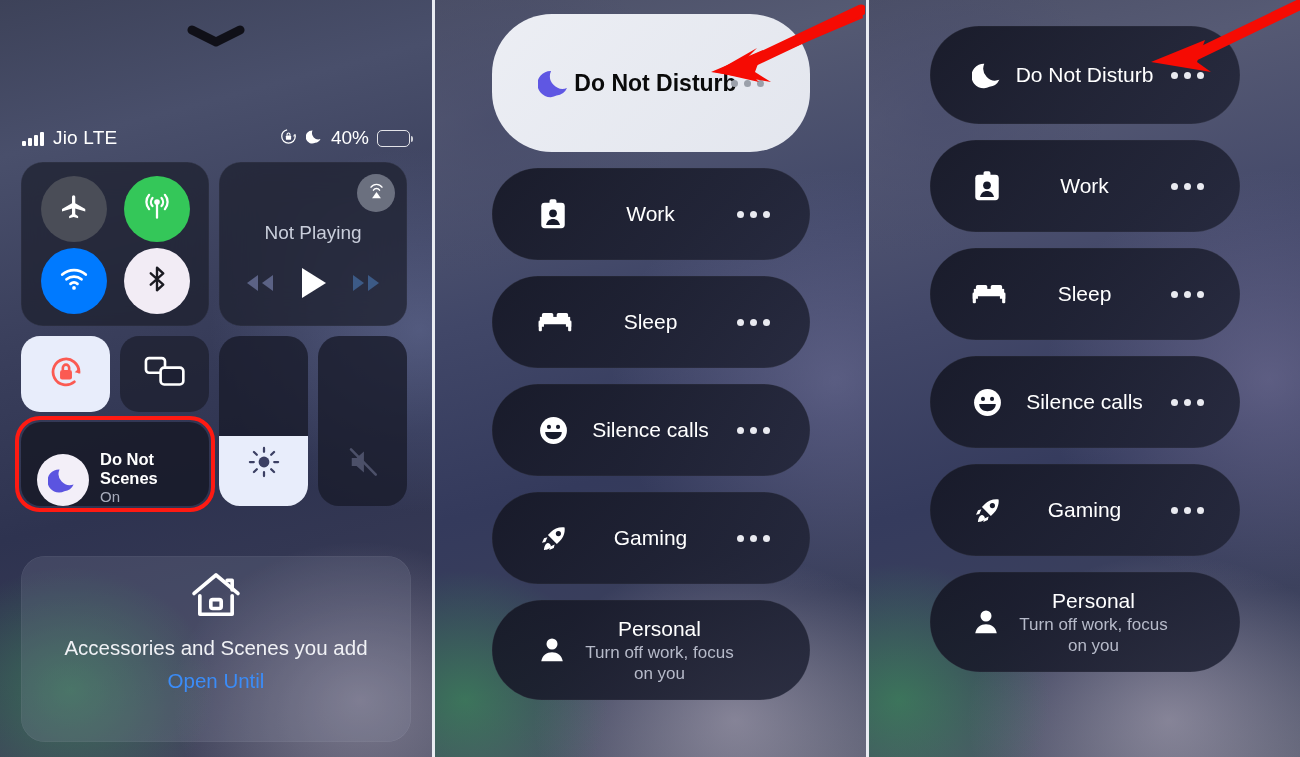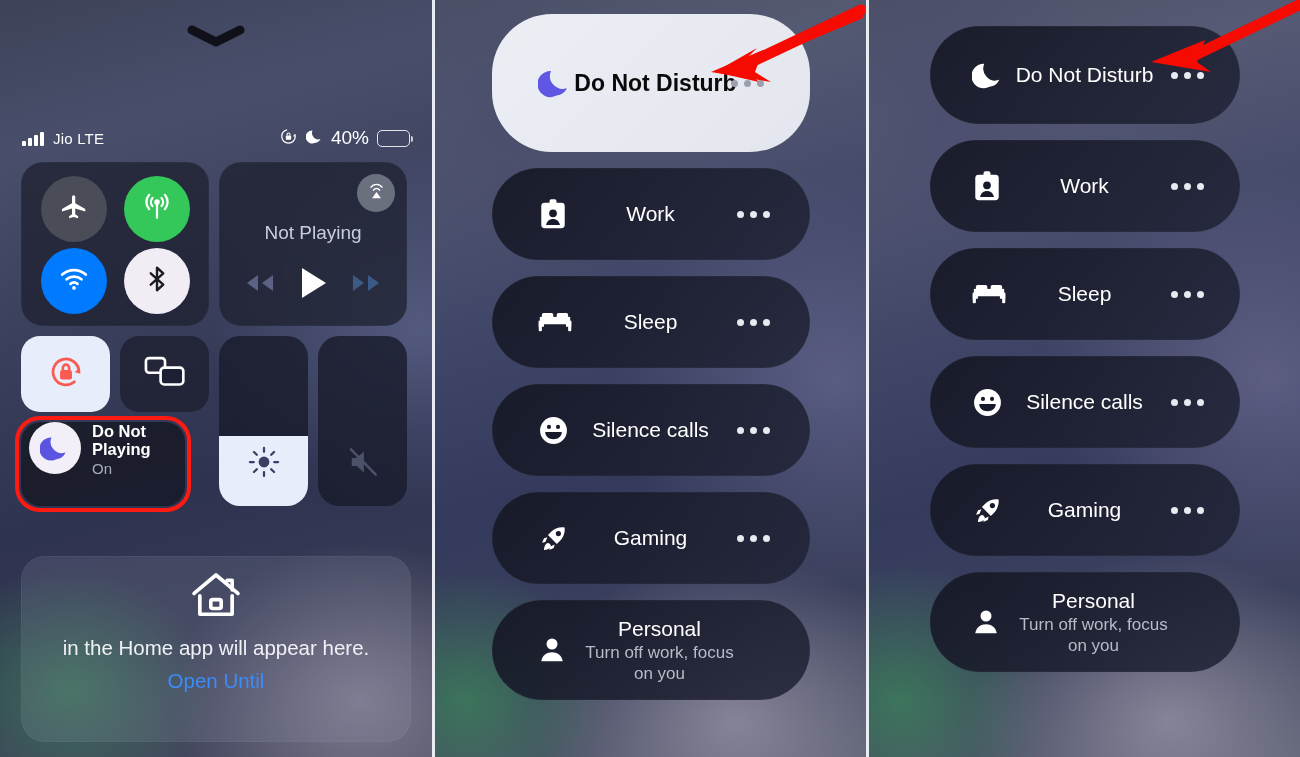--- a/index.html
+++ b/index.html
@@ -45,21 +45,21 @@
   .cc { position:absolute; inset:0; }
   .grabber { position:absolute; left:0; right:0; top:24px; display:flex; justify-content:center; }
   .grabber svg { display:block; }
 
   .statusbar {
     position:absolute; left:0; right:0; top:118px; height:40px;
     display:flex; align-items:center; justify-content:space-between;
     padding:0 22px 0 22px; color:#fff;
   }
   .sb-left { display:flex; align-items:center; gap:9px; }
-  .sb-carrier { font-size:15px; font-weight:400; letter-spacing:.2px; }
+  .sb-carrier { font-size:19px; font-weight:400; letter-spacing:.2px; }
   .sb-right { display:flex; align-items:center; gap:8px; }
   .sb-batt-text { font-size:19px; }
   .bars { display:flex; align-items:flex-end; gap:2px; height:15px; }
   .bars i { display:block; width:4px; background:#fff; border-radius:1px; }
   .bars i:nth-child(1){height:5px}.bars i:nth-child(2){height:8px}
   .bars i:nth-child(3){height:11px}.bars i:nth-child(4){height:14px}
 
   .batt { position:relative; width:33px; height:17px; border:1.8px solid rgba(255,255,255,.85);
           border-radius:5px; padding:2px; }
   .batt .fill { height:100%; background:#fff; border-radius:2.5px; }
@@ -88,22 +88,22 @@
   .media-ctrls { position:absolute; left:0; right:0; bottom:22px; display:flex;
                  align-items:center; justify-content:center; gap:22px; }
 
   .row2 { display:flex; gap:10px; align-items:flex-start; }
   .leftstack { width:188px; }
   .smallrow { display:flex; gap:10px; margin-bottom:10px; }
   .sq { width:89px; height:76px; border-radius:19px; display:flex; align-items:center; justify-content:center; }
   .sq.lockon { background:#e8edfb; }
   .sq.dark { background:rgba(30,32,48,.78); }
 
-  .dnd-tile { position:relative; width:164px; height:84px; border-radius:20px;
-              background:rgba(24,26,40,.88); display:flex; align-items:flex-start; padding:0 8px; gap:11px; }
+  .dnd-tile { position:relative; width:188px; height:84px; border-radius:20px;
+              background:rgba(24,26,40,.88); display:flex; align-items:flex-end; padding:0 16px; gap:11px; }
   .dnd-tile .moon-c { width:52px; height:52px; border-radius:50%; background:#f3eff8;
                       display:flex; align-items:center; justify-content:center; flex:0 0 auto; }
   .dnd-txt { color:#fff; line-height:1.12; }
   .dnd-txt .t { font-size:16.5px; font-weight:600; }
   .dnd-txt .s { font-size:15px; color:#a7abbb; margin-top:2px; }
   .redbox { position:absolute; left:-6px; top:-6px; right:-6px; bottom:-6px;
             border:4px solid #ff1a12; border-radius:25px; pointer-events:none; }
 
   .sliders { display:flex; gap:10px; }
   .slider { width:89px; height:170px; border-radius:21px; position:relative; overflow:hidden;
@@ -280,21 +280,21 @@
             </div>
 
             <div class="dnd-tile">
               <span class="moon-c">
                 <svg width="30" height="30" viewBox="0 0 24 24">
                     <path d="M20.5 15.6A9 9 0 019.2 3.6a9.2 9.2 0 103.9 17.3 9.2 9.2 0 007.4-5.3z" fill="#5b54e0"></path>
                   </svg>
               </span>
               <span class="dnd-txt">
                 <span class="t" style="display:block">Do Not</span>
-                <span class="t" style="display:block">Playing</span>
+                <span class="t" style="display:block">Scenes</span>
                 <span class="s" style="display:block">On</span>
               </span>
               <span class="redbox"></span>
             </div>
           </div>
 
           <div class="sliders">
             <div class="slider">
               <span class="fillpart" style="height:41%"></span>
               <span class="glyph">
@@ -321,21 +321,21 @@
       <div class="home-card">
         <span>
           <svg width="54" height="50" viewBox="0 0 28 26" fill="none" stroke="#fff" stroke-width="1.9" stroke-linejoin="round" stroke-linecap="round">
             <path d="M2.6 12.2L14 2.6l11.4 9.6"></path>
             <path d="M5.6 13.4v9.6h16.8v-9.6"></path>
             <path d="M22.4 10.4V5.4h-2.6"></path>
             <rect x="11.3" y="15.4" width="5.4" height="4.6" rx="1"></rect>
           </svg>
         </span>
         <div class="home-text">
-          <span style="display:block">in the Home app will appear here.</span>
+          <span style="display:block">Accessories and Scenes you add</span>
         </div>
         <div class="open-home">Open Until</div>
       </div>
     </div>
   </div>
 
   <div class="div1"></div>
 
   <div class="panel p2">
     <div class="wall w2"></div>

